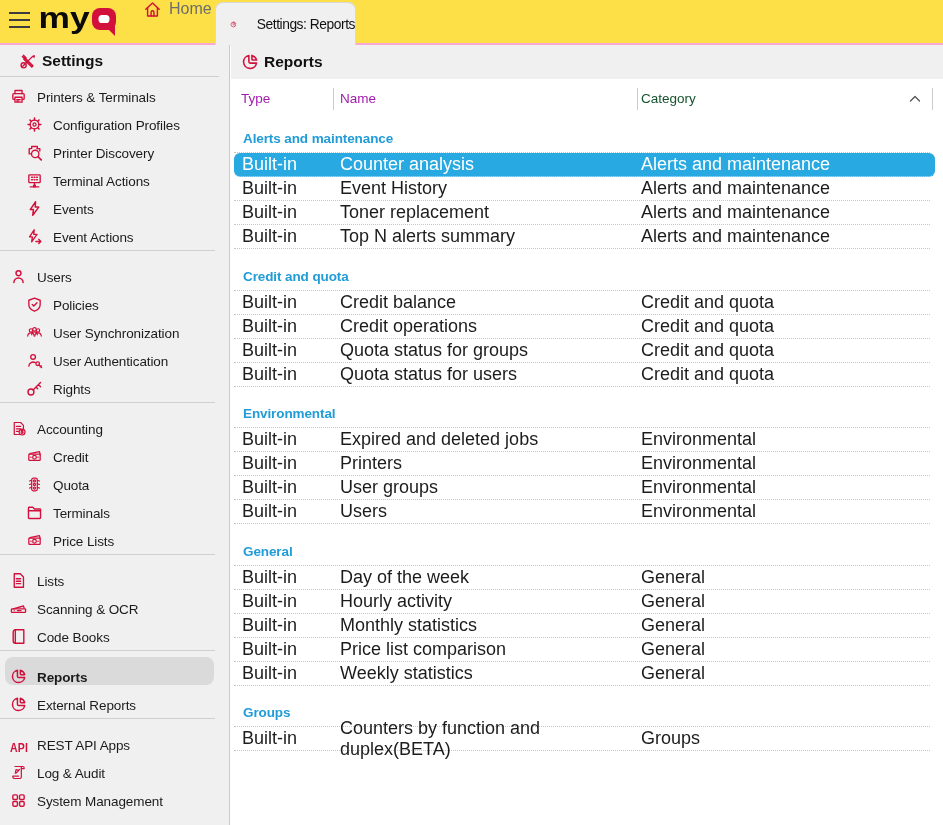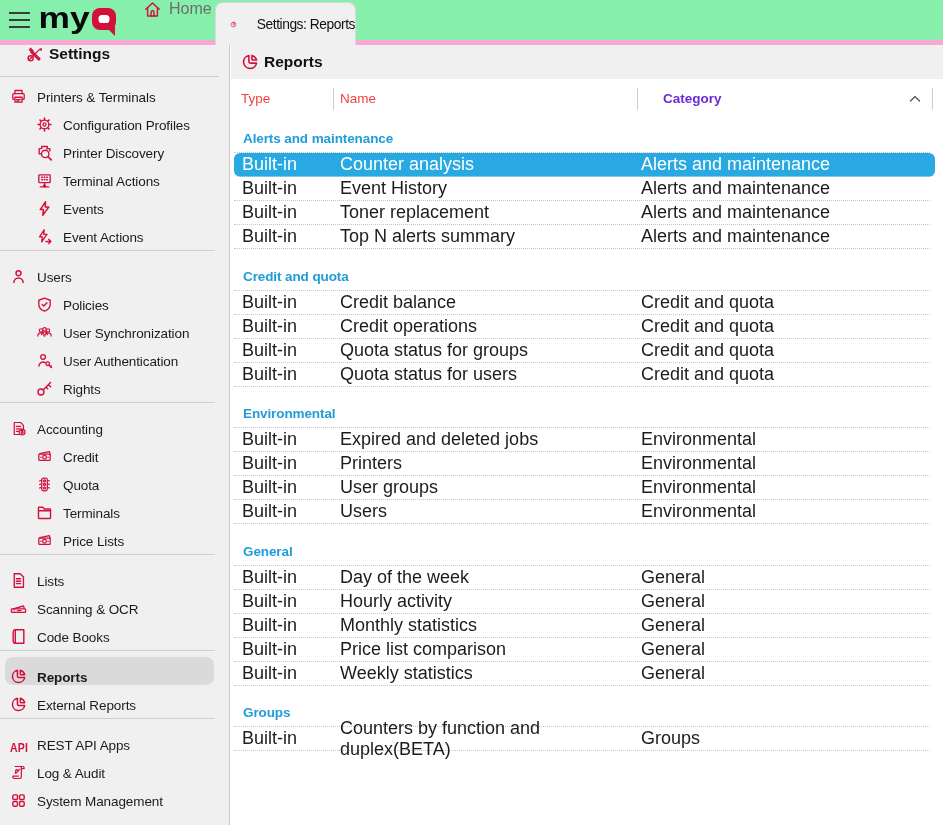--- a/index.html
+++ b/index.html
@@ -1,43 +1,43 @@
 <!DOCTYPE html>
 <html><head>
 <meta charset="utf-8">
 <style>
 *{margin:0;padding:0;box-sizing:border-box}
 html,body{width:943px;height:825px;overflow:hidden}
 body{font-family:"Liberation Sans",sans-serif;background:#fff;position:relative;color:#1b1b1b}
 svg{display:block}
 
-#topbar{position:absolute;left:0;top:0;width:943px;height:45px;background:#86efac;border-bottom:5px solid #f9a8d4}
+#topbar{position:absolute;left:0;top:0;width:943px;height:45px;background:#fde047;border-bottom:2px solid #f9a8d4}
 #burger{position:absolute;left:9px;top:12px;width:21px;height:17px}
 #burger div{height:2px;background:#3c3c3c;margin-bottom:5px}
 #logo{position:absolute;left:37px;top:2px;width:80px;height:36px}
 #hometab{position:absolute;left:143px;top:0;height:45px;display:flex;}
 #hometab .txt{color:#6d6d6d;font-size:16px;margin-left:7px}
 #acttab{position:absolute;left:215px;top:2px;width:141px;height:44px;background:#f0f0f0;border:1px solid #d9d9d9;border-bottom:none;border-radius:8px 8px 0 0;display:flex;align-items:center;padding-left:14px}
 #acttab .txt{color:#111;font-size:13.8px;letter-spacing:-.45px;margin-left:20px;white-space:nowrap}
 
 #sidebar{position:absolute;left:0;top:45px;width:230px;height:780px;background:#f0f0f0;border-right:1px solid #c9c9c9}
-#sbhead{height:31px;display:flex;align-items:flex-start;padding-left:26px}
+#sbhead{height:31px;display:flex;align-items:center;padding-left:19px}
 #sbhead .txt{font-size:15.5px;font-weight:bold;color:#111;margin-left:5px}
 .sline{height:1px;background:#cfcfcf;width:219px}
 .sep{height:12px;position:relative}
 .sep::after{content:"";position:absolute;left:0;top:5px;width:215px;height:1px;background:#cfcfcf}
 .it{height:28px;display:flex;align-items:flex-end;padding-left:10px;font-size:13.5px;letter-spacing:-.1px;color:#1b1b1b}
 .it .txt{margin-left:10px;white-space:nowrap}
-.it.sub{padding-left:36px}
+.it.sub{padding-left:26px}
 .it.sel{background:#dadada;border-radius:8px;margin:0 15px 0 5px;padding-left:5px;font-weight:bold}
 
 #mainhead{position:absolute;left:231px;top:45px;width:712px;height:34px;background:#f0f0f0;display:flex;align-items:center;padding-left:10px}
 #mainhead .txt{font-size:15.5px;font-weight:bold;color:#111;margin-left:5px}
 #thead{position:absolute;left:231px;top:79px;width:712px;height:37px;background:#fff}
-#thead .col{position:absolute;top:12px;font-size:13.5px;color:#ef4444}
+#thead .col{position:absolute;top:12px;font-size:13.5px;color:#a21caf}
 #thead .vline{position:absolute;top:9px;height:22px;width:1px;background:#ccc}
 #thead .under{position:absolute;left:0;top:37px;width:712px;height:1px;background:#8f8f8f}
 #tbody{position:absolute;left:231px;top:116px;width:712px;height:709px;background:#fff;overflow:hidden}
 .gap{height:13.5px}
 .gap1{height:9px}
 .slab{height:28px;line-height:27px;font-size:13.5px;letter-spacing:-.1px;font-weight:bold;color:#219cd7;padding-left:9px;margin:0 13px 0 3px;border-bottom:1px dotted #c6c6c6}
 .row{height:24px;display:flex;align-items:center;font-size:18px;color:#1c1c1c;margin:0 13px 0 3px;border-bottom:1px dotted #c6c6c6}
 .row .c1{width:106px;padding-left:8px}
 .row .c2{width:301px}
 .row.sel{background:#29a9e1;color:#fff;border-radius:6px;margin-right:8px;border-bottom:1px dotted #cfe9f7}
@@ -293,21 +293,21 @@
   <svg width="18" height="18" viewBox="0 0 24 24" fill="none" stroke="#d2103c" stroke-width="2.1" stroke-linecap="round" stroke-linejoin="round">
       <path d="M10.5 3.3 A8.7 8.7 0 1 0 20.7 13.5 H12.3 A1.8 1.8 0 0 1 10.5 11.7 Z"></path>
       <path d="M14.6 3.2 A9 9 0 0 1 20.8 9.4 H15.6 A1 1 0 0 1 14.6 8.4 Z"></path>
     </svg>
   <span class="txt">Reports</span>
 </div>
 
 <div id="thead">
   <span class="col" style="left:10px">Type</span>
   <span class="col" style="left:109px">Name</span>
-  <span class="col" style="left:432px;font-weight:bold;color:#6d28d9">Category</span>
+  <span class="col" style="left:410px;font-weight:normal;color:#14532d">Category</span>
   <div class="vline" style="left:102px"></div>
   <div class="vline" style="left:406px"></div>
   <div class="vline" style="left:701px"></div>
   <svg style="position:absolute;left:678px;top:16px" width="12" height="8" viewBox="0 0 12 8" fill="none" stroke="#555" stroke-width="1.3" stroke-linecap="round" stroke-linejoin="round">
       <path d="M1.5 6 L6 1.5 L10.5 6"></path>
     </svg>
   <div class="under"></div>
 </div>
 
 <div id="tbody">

